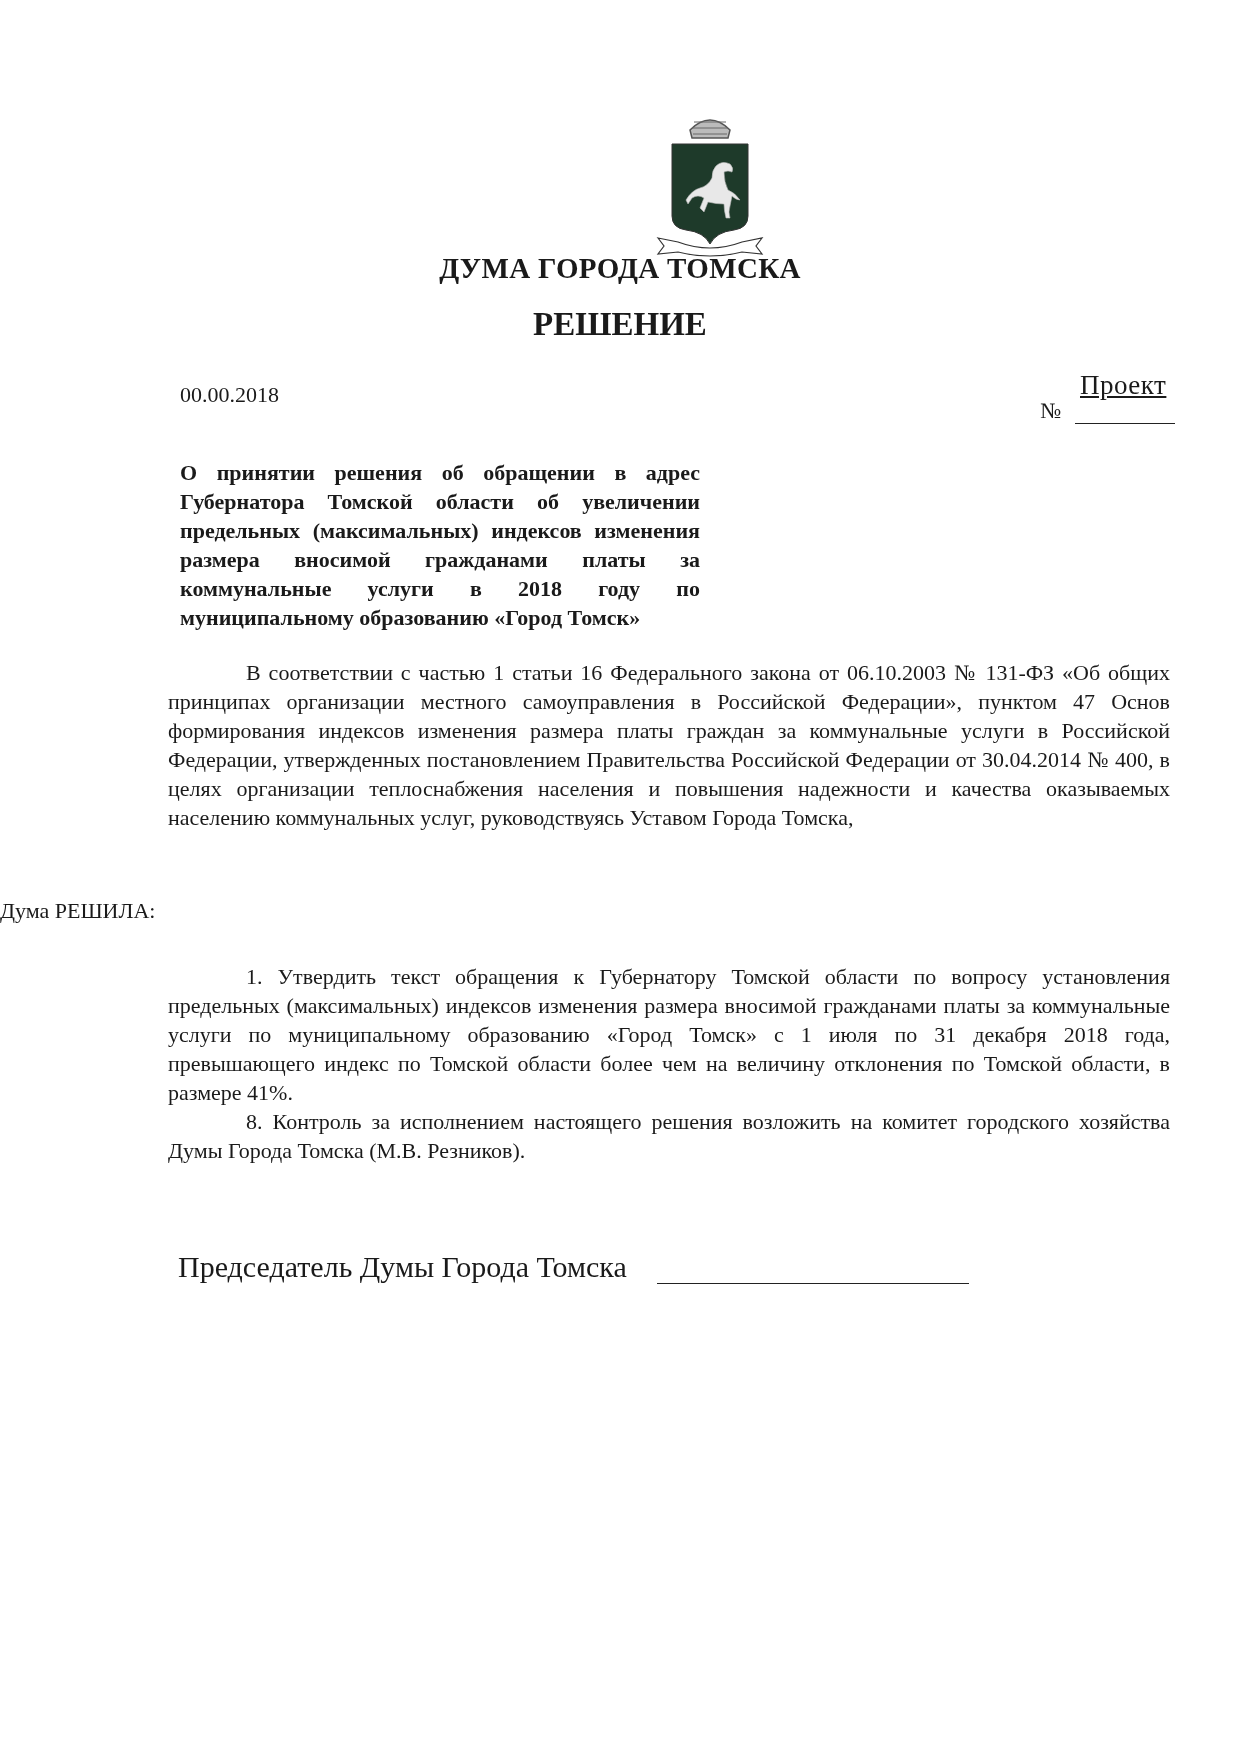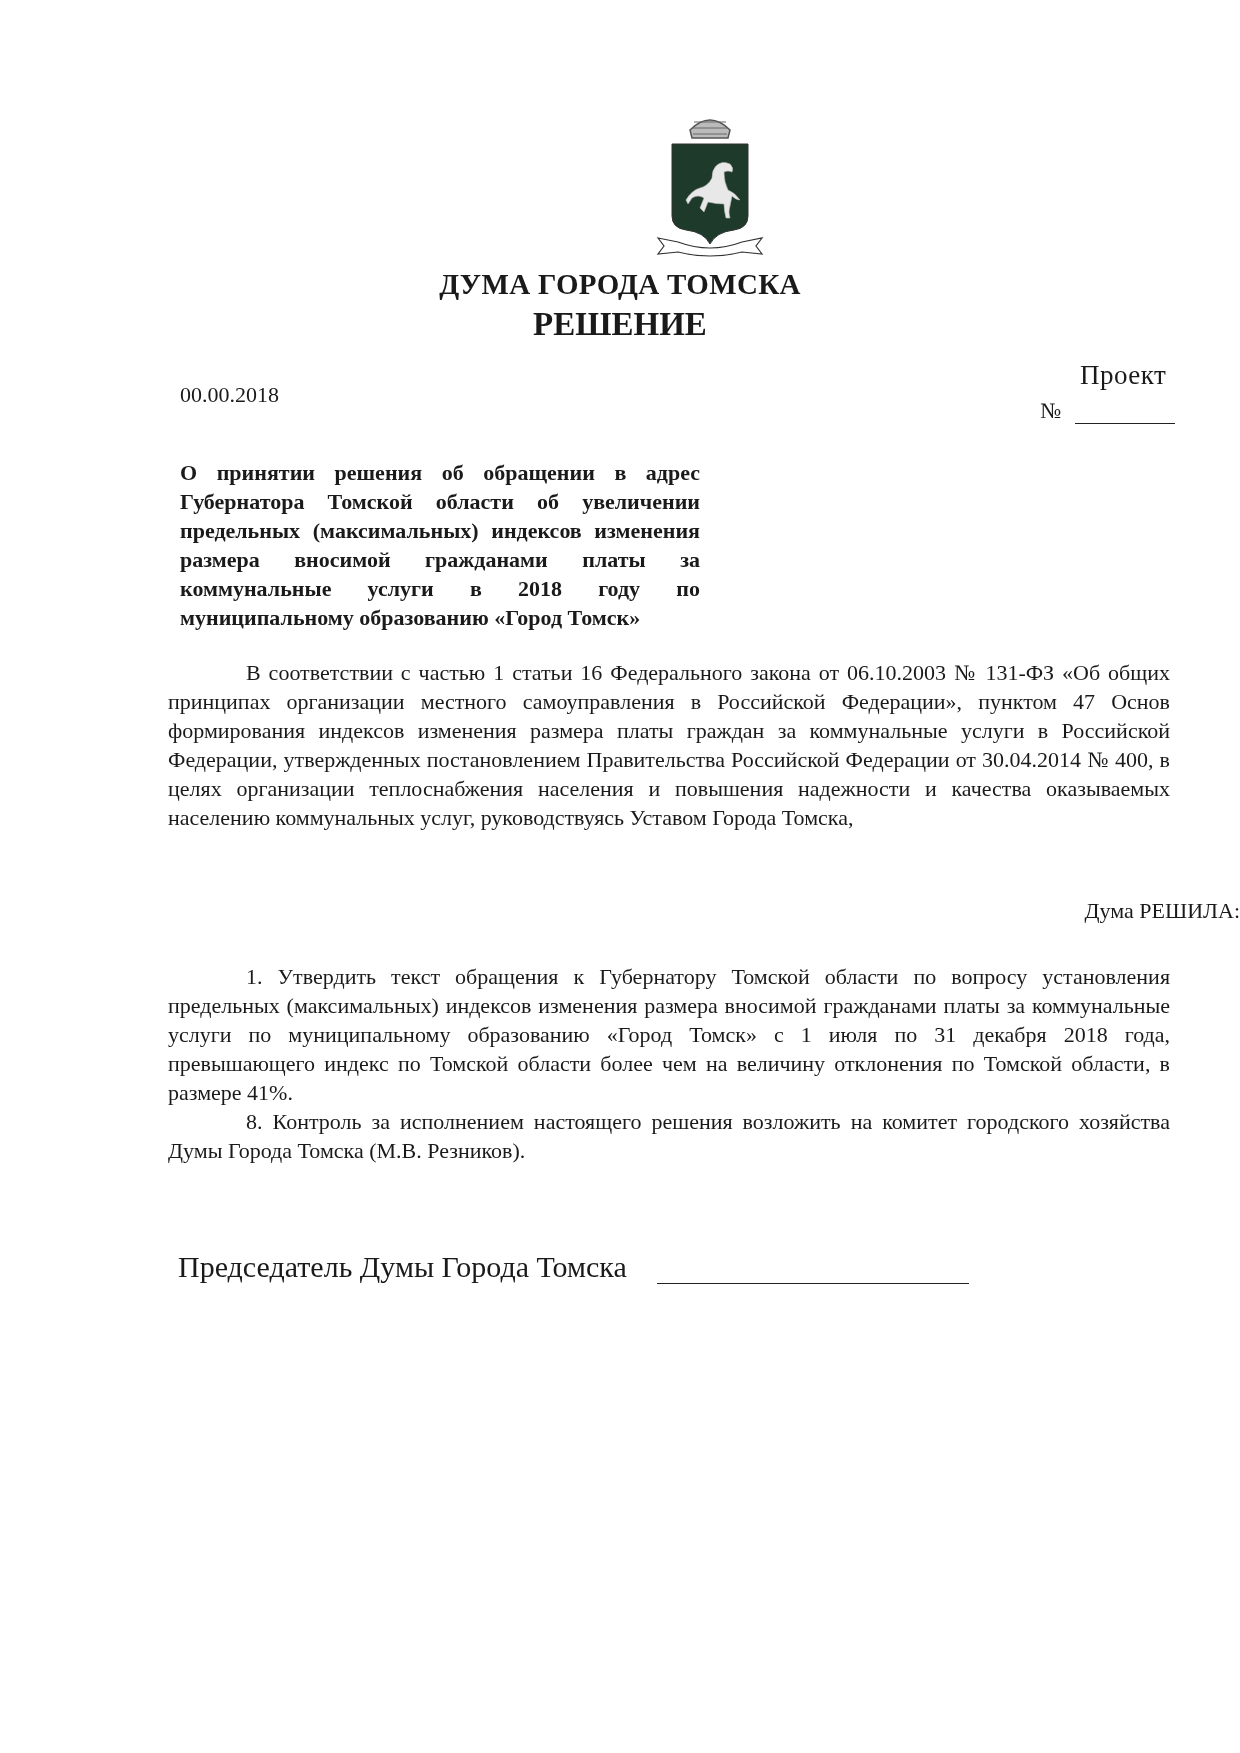--- a/index.html
+++ b/index.html
@@ -1,32 +1,32 @@
 <!DOCTYPE html>
 <html><head>
 <meta charset="utf-8">
 <style>
   html, body { margin: 0; padding: 0; background: #ffffff; }
   body { width: 1240px; height: 1753px; position: relative; overflow: hidden;
          font-family: "Liberation Serif", "DejaVu Serif", serif; color: #1a1a1a; }
   .abs { position: absolute; }
   #emblem { left: 648px; top: 108px; width: 124px; height: 150px; }
   #duma-title { left: 0; width: 1240px; top: 252px; text-align: center;
-                font-size: 29px; font-weight: bold; letter-spacing: 0.3px; margin-top: 16px; }
+                font-size: 29px; font-weight: bold; letter-spacing: 0.3px; }
   #doc-type { left: 0; width: 1240px; top: 306px; text-align: center;
               font-size: 33px; font-weight: bold; }
   #date { left: 180px; top: 382px; font-size: 22px; }
-  #project { left: 1080px; top: 360px; font-size: 27px; letter-spacing: 0.5px; }
+  #project { left: 1080px; top: 370px; font-size: 27px; letter-spacing: 0.5px; text-decoration: underline; }
   #number-row { left: 1040px; top: 398px; font-size: 22px; display: flex; align-items: flex-end; }
   #number-row .blank { display: inline-block; width: 100px; border-bottom: 1.5px solid #222; margin-left: 14px; height: 18px; }
   #heading { left: 180px; top: 438px; width: 520px; font-size: 22px; font-weight: bold;
              line-height: 29px; text-align: justify; margin-top: 20px; }
   .para { left: 168px; width: 1002px; font-size: 22px; line-height: 29px; text-align: justify; }
   #preamble { top: 658px; text-indent: 78px; }
-  #resolved { left: 0; width: 1240px; top: 898px; text-align: right; font-size: 22px; }
+  #resolved { left: 0; width: 1240px; top: 898px; text-align: left; font-size: 22px; }
   #item1 { top: 962px; text-indent: 78px; }
   #item2 { top: 1107px; text-indent: 78px; }
   #signature { left: 178px; top: 1250px; font-size: 30px; display: flex; align-items: flex-end; }
   #signature .line { display: inline-block; width: 312px; border-bottom: 1.5px solid #222; margin-left: 30px; height: 20px; }
 </style>
 </head>
 <body>
 
 <div id="emblem" class="abs">
   <svg width="124" height="150" viewBox="0 0 124 150">

